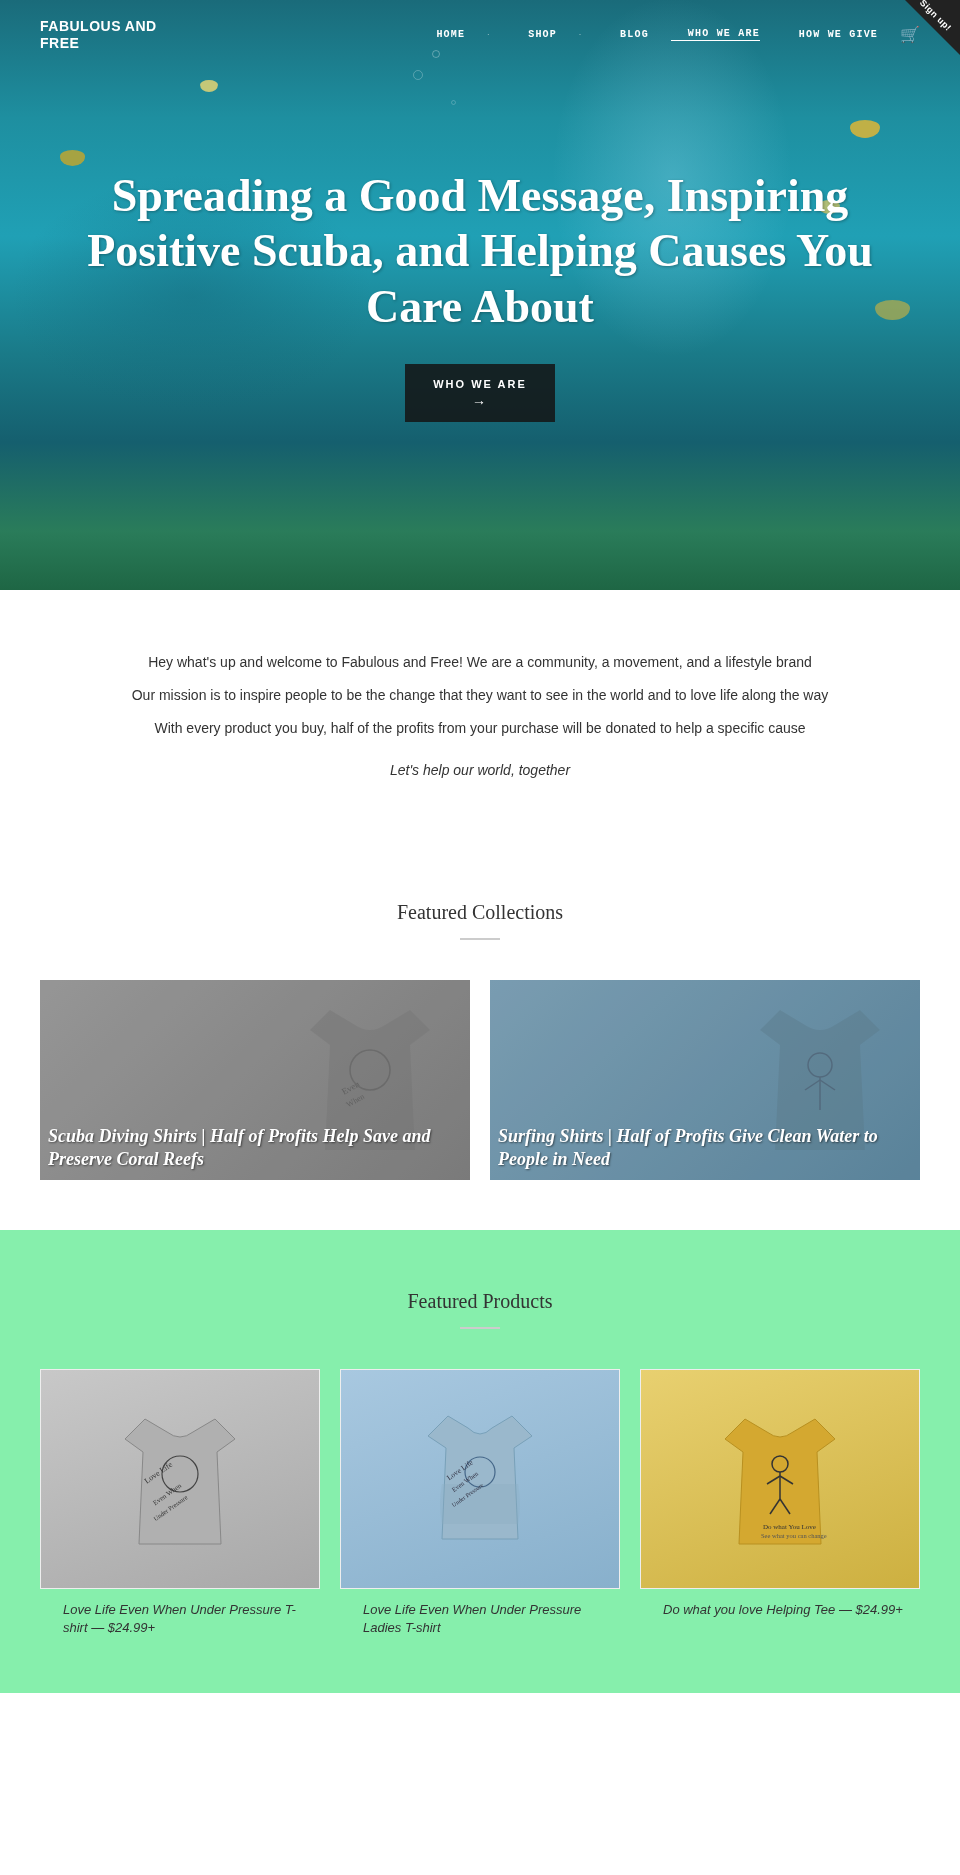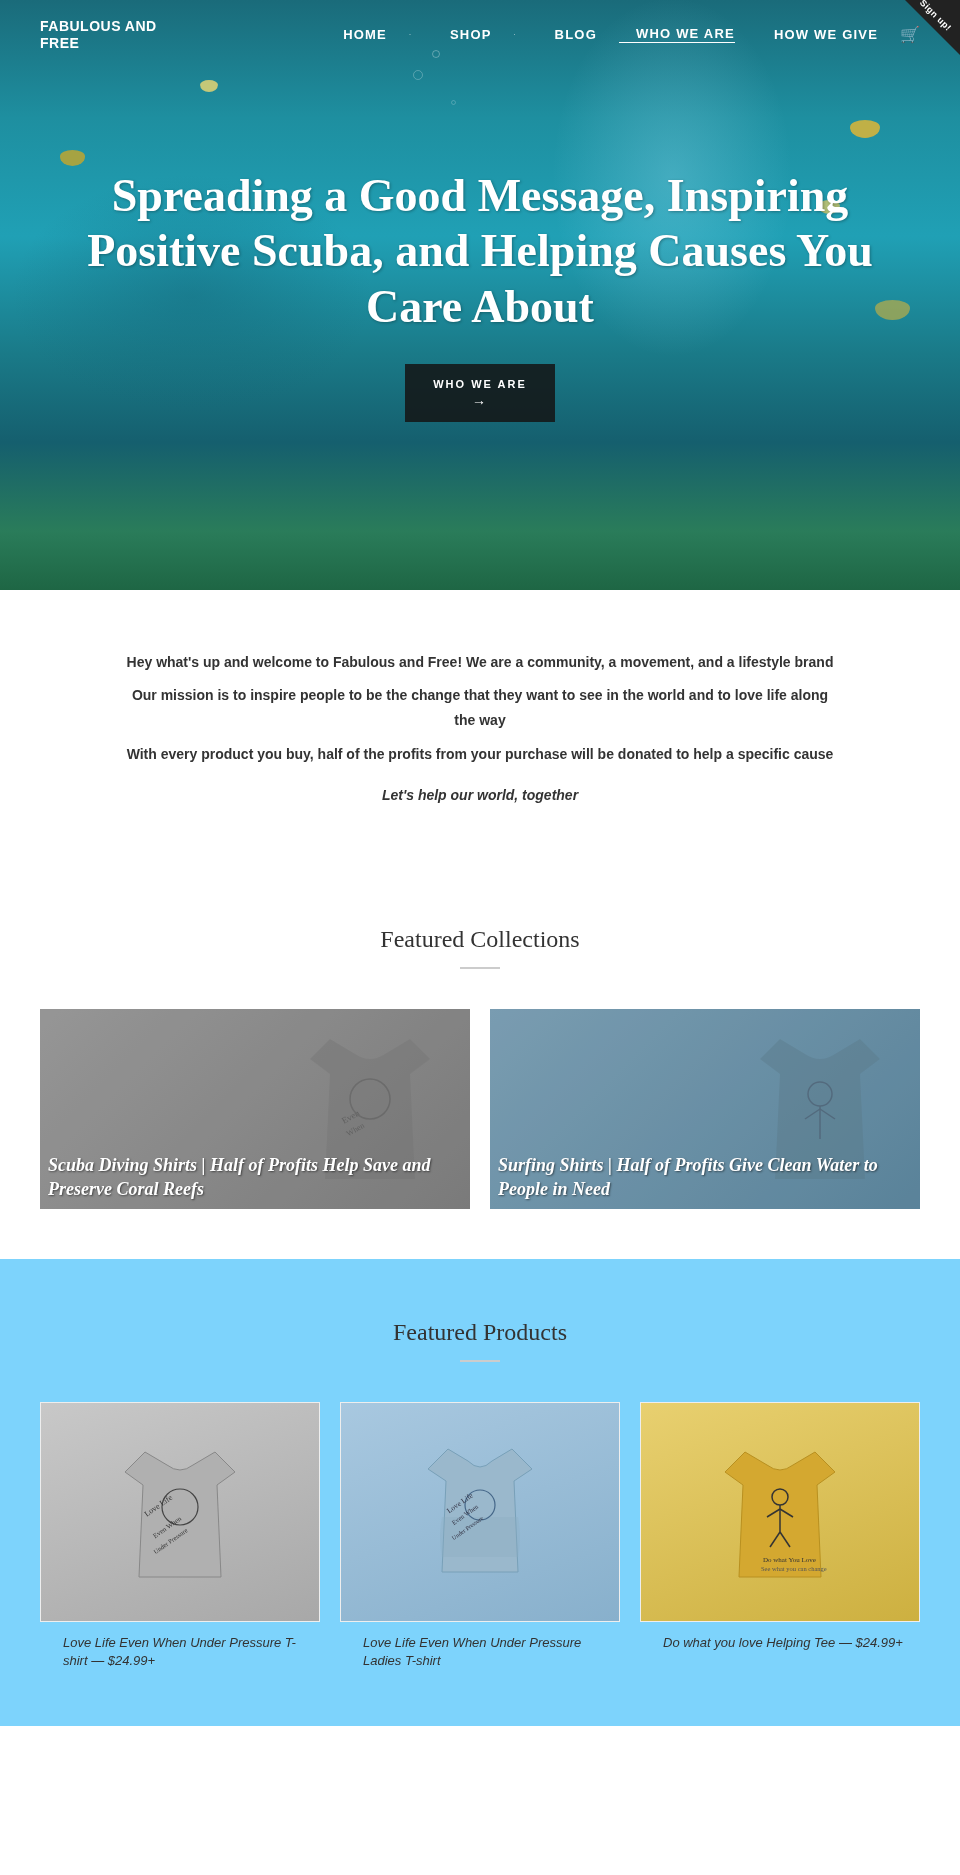--- a/index.html
+++ b/index.html
@@ -24,22 +24,22 @@
       letter-spacing: 0.5px;
     }
     .header-nav {
       display: flex;
       align-items: center;
       gap: 22px;
     }
     .header-nav a {
       color: #fff;
       text-decoration: none;
-      font-size: 13px;
-      font-family: Liberation Sans, sans-serif;
+      font-size: 10px;
+      font-family: Liberation Mono, monospace;
       letter-spacing: 1.2px;
       font-weight: 600;
       text-transform: uppercase;
       padding-left: 17px;
     }
     .nav-dot {
       color: #fff;
       font-size: 6px;
     }
     .cart-icon {
@@ -145,38 +145,37 @@
       display: block;
       text-align: center;
       font-size: 14px;
       margin-top: 2px;
     }
 
     
     .intro-section {
       padding: 60px 120px 50px;
       text-align: center;
-      font-weight: bold;
     }
     .intro-section p {
       font-size: 14px;
       line-height: 1.8;
       color: #333;
       font-family: Arial, sans-serif;
       margin-bottom: 8px;
     }
     .intro-section p.tagline {
       margin-top: 16px;
       font-style: italic;
     }
 
     
     .section-title {
       text-align: center;
-      font-size: 24px;
+      font-size: 20px;
       font-family: Georgia, serif;
       font-weight: 400;
       color: #333;
       margin-bottom: 14px;
     }
     .section-divider {
       width: 40px;
       height: 2px;
       background: #ccc;
       margin: 0 auto 40px;
@@ -222,21 +221,21 @@
       font-style: italic;
       font-weight: 700;
       font-family: Georgia, serif;
       text-shadow: 1px 1px 2px rgba(0,0,0,0.5);
       line-height: 1.3;
     }
 
     
     .featured-products {
       padding: 60px 40px 50px;
-      background: #7dd3fc;
+      background: #86efac;
     }
     .products-grid {
       display: grid;
       grid-template-columns: 1fr 1fr 1fr;
       gap: 20px;
     }
     .product-card {
       cursor: pointer;
     }
     .product-image {

